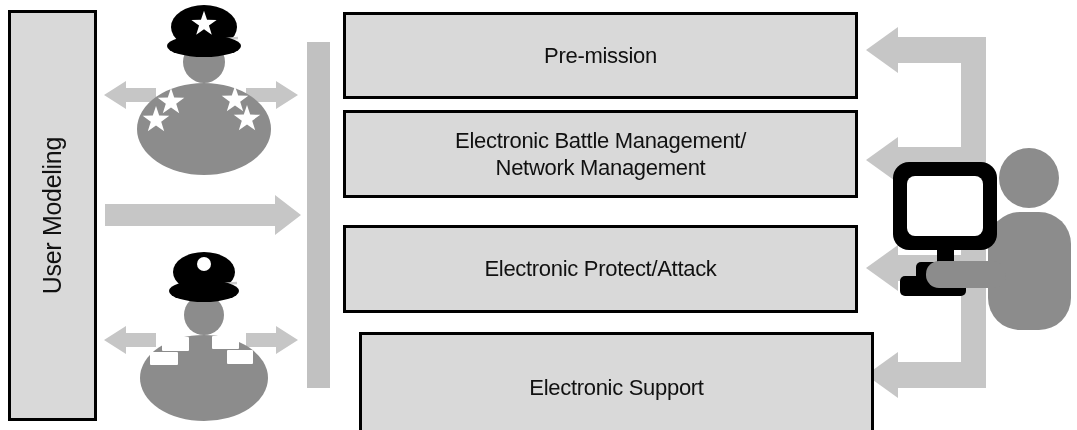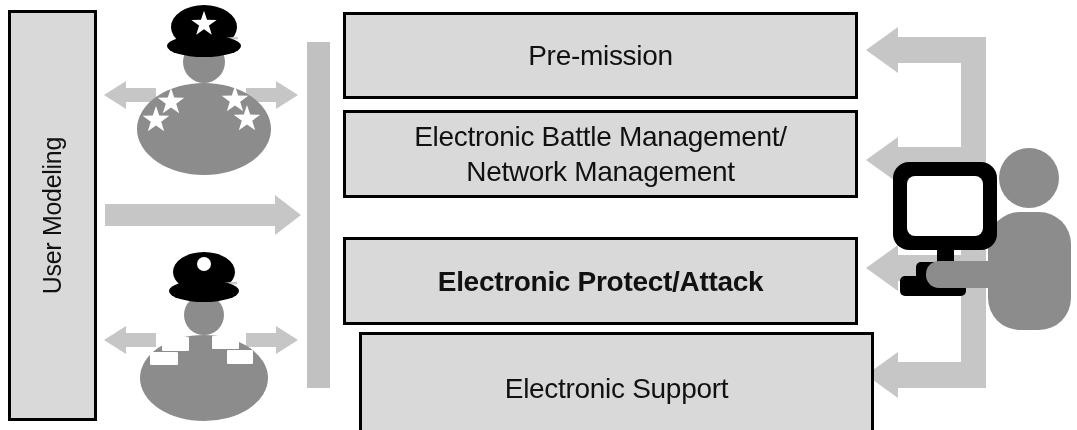--- a/index.html
+++ b/index.html
@@ -19,25 +19,25 @@
     background:var(--box-fill,#d9d9d9);
     border:3px solid var(--box-border,#000);
     display:flex;align-items:center;justify-content:center;
     color:var(--text-color,#111);
   }
   .um-box{left:8px;top:10px;width:89px;height:411px;}
   .vtext{
     writing-mode:vertical-rl;transform:rotate(180deg);
     font-size:25px;letter-spacing:-0.3px;white-space:nowrap;
   }
-  .mbox{left:343px;width:515px;font-size:28px;letter-spacing:-0.3px;
+  .mbox{left:343px;width:515px;font-size:22px;letter-spacing:-0.3px;
     text-align:center;line-height:1.25;white-space:pre-line;}
   .mbox1{top:12px;height:87px;}
   .mbox2{top:110px;height:88px;}
-  .mbox3{top:237px;height:88px;font-weight:bold;}
+  .mbox3{top:225px;height:88px;}
   .mbox4{top:332px;height:112px;margin-left:16px;}
 </style>
 </head>
 <body>
 
 <div class="stage">
 
   <svg class="gfx" viewBox="0 0 1077 430" aria-hidden="true">
     <defs>
       <path id="star" d="M0,-14 L3.2,-4.4 L13.3,-4.3 L5.2,1.7 L8.2,11.3 L0,5.5 L-8.2,11.3 L-5.2,1.7 L-13.3,-4.3 L-3.2,-4.4 Z"></path>

